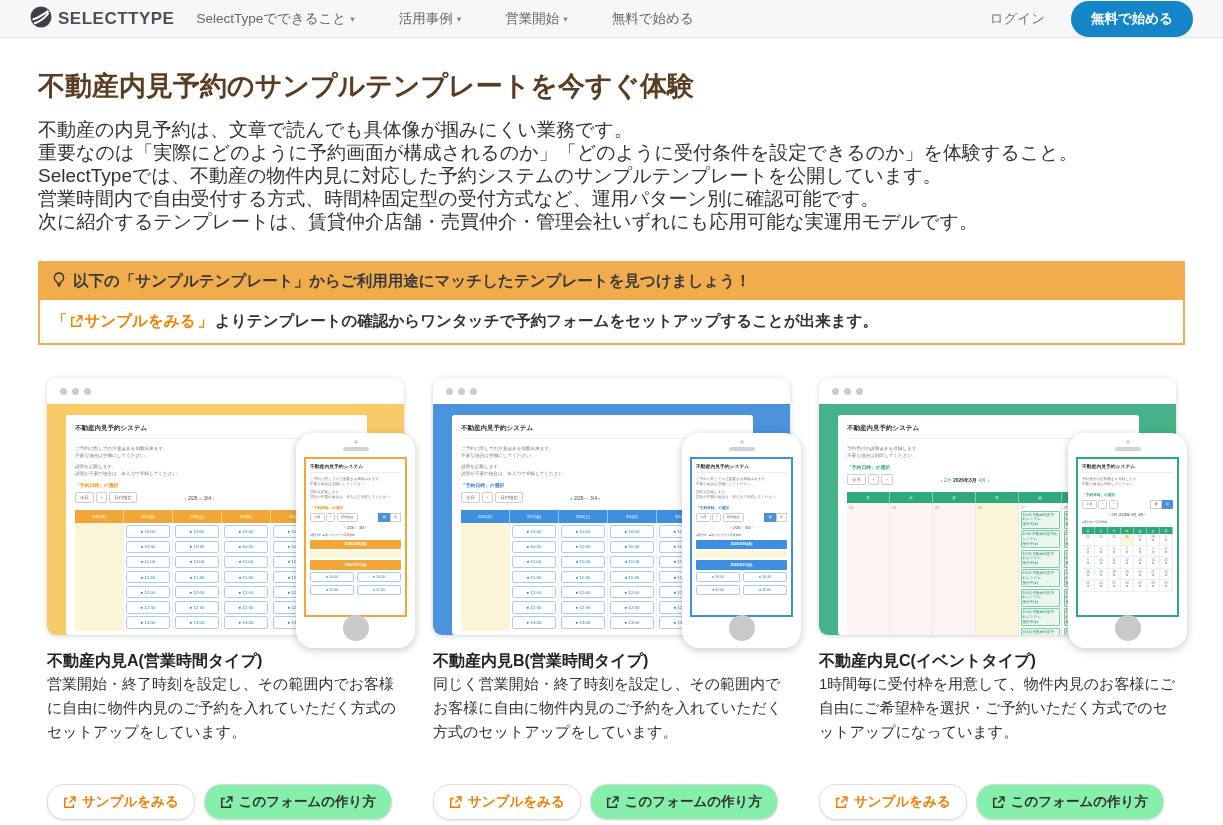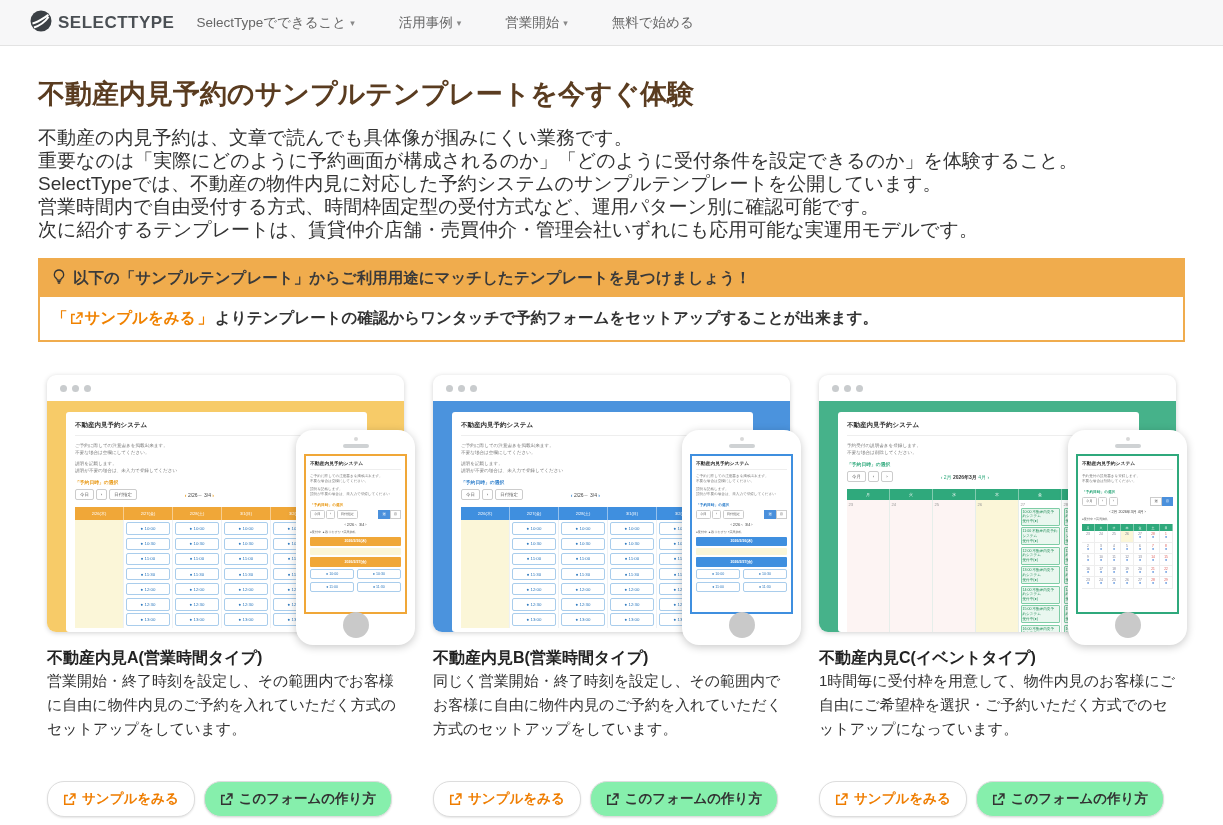--- a/index.html
+++ b/index.html
@@ -1,40 +1,40 @@
 <!DOCTYPE html>
 <html><head>
 <meta charset="utf-8">
 <style>
   *{box-sizing:border-box}
   html,body{margin:0;padding:0}
   body{width:1223px;height:825px;background:#fff;color:#333;
        font-family:"Liberation Sans","DejaVu Sans",sans-serif;overflow:hidden}
 
   
-  .navbar{height:46px;background:#f7f7f8;border-bottom:1px solid #e3e3e3;
+  .navbar{height:38px;background:#f7f7f8;border-bottom:1px solid #e3e3e3;
           display:flex;align-items:center;padding:0 30px}
   .logo{display:flex;align-items:center;gap:6px;margin-right:22px}
   .logo-text{font-size:17px;font-weight:bold;color:#4a4f54;letter-spacing:.5px}
   .nav-items{display:flex;align-items:center}
   .nav-item{font-size:13.5px;color:#666;margin-right:44px;cursor:pointer;
             display:flex;align-items:center;gap:4px;white-space:nowrap}
   .caret{font-size:9px;color:#888}
   .nav-right{margin-left:auto;display:flex;align-items:center;gap:26px}
   .login{font-size:13.5px;color:#777;cursor:pointer}
   .cta{background:#1486c8;color:#fff;font-size:13.5px;font-weight:bold;
        padding:9px 20px;border-radius:18px;cursor:pointer;white-space:nowrap}
 
   
   .main{padding:0 38px}
   .page-title{font-size:27px;color:#5a3c20;margin:30px 0 14px;font-weight:bold}
   .intro-line{font-size:19px;line-height:23px;color:#333}
 
   
-  .callout{border:2px solid #f0ac4d;margin-top:17px}
+  .callout{border:2px solid #f0ac4d;margin-top:28px}
   .callout-hd{background:#f0ac4d;padding:8px 12px;font-weight:bold;font-size:15.5px;
               color:#3a3a3a;display:flex;align-items:center;gap:7px}
   .callout-bd{padding:11px 12px;font-weight:bold;font-size:15.5px;background:#fff;
               display:flex;align-items:center;gap:2px;flex-wrap:wrap}
   .callout-link{color:#f08200;display:inline-flex;align-items:center;gap:2px}
 
   
   .cards{display:flex;gap:29px;margin-top:33px;padding:0 9px}
   .card{width:357px;position:relative}
   .mockwrap{position:relative;height:257px}
@@ -152,20 +152,24 @@
     </div>
       <div class="nav-item">
       <span>営業開始</span>
         <span class="caret">▾</span>
     </div>
       <div class="nav-item">
       <span>無料で始める</span>
         <span class="caret"></span>
     </div>
     </div>
+  <div class="nav-right">
+    <span class="login">ログイン</span>
+    <span class="cta">無料で始める</span>
+  </div>
 </div>
 
 <div class="main">
 
   <h1 class="page-title">不動産内見予約のサンプルテンプレートを今すぐ体験</h1>
   <div>
       <div class="intro-line">不動産の内見予約は、文章で読んでも具体像が掴みにくい業務です。</div>
       <div class="intro-line">重要なのは「実際にどのように予約画面が構成されるのか」「どのように受付条件を設定できるのか」を体験すること。</div>
       <div class="intro-line">SelectTypeでは、不動産の物件内見に対応した予約システムのサンプルテンプレートを公開しています。</div>
       <div class="intro-line">営業時間内で自由受付する方式、時間枠固定型の受付方式など、運用パターン別に確認可能です。</div>

